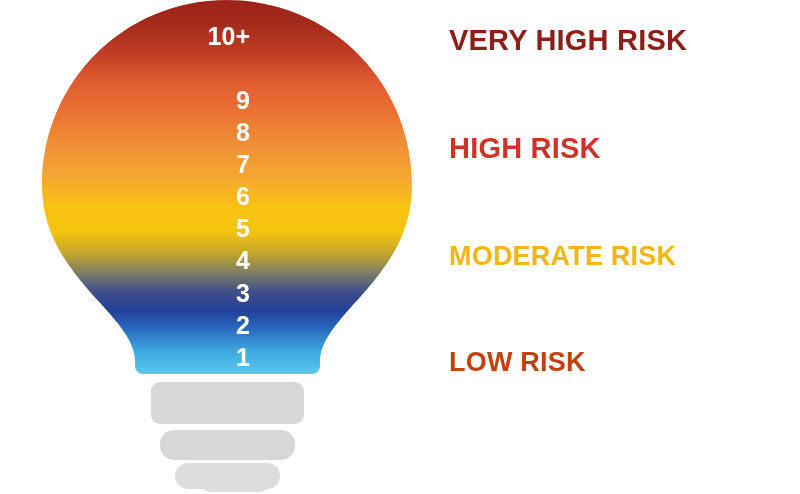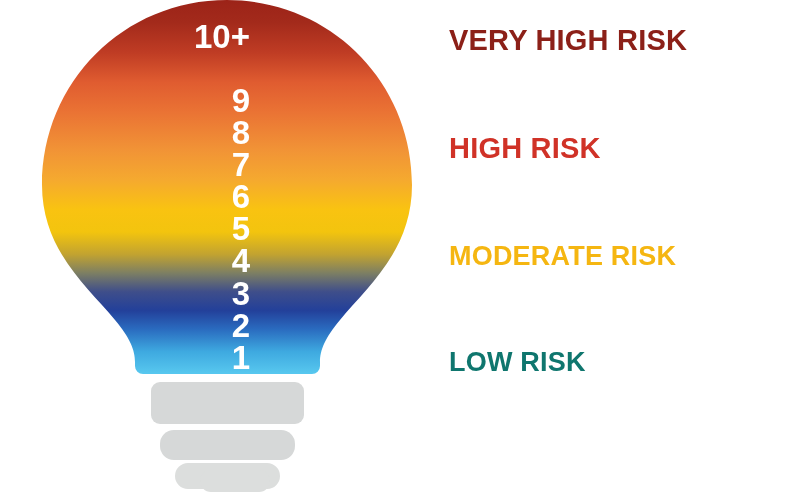--- a/index.html
+++ b/index.html
@@ -41,21 +41,21 @@
     height: 380px;
   }
   .scale-number {
     position: absolute;
     right: 0;
     width: 110px;
     text-align: right;
     color: #ffffff;
     font-family: "Liberation Sans", sans-serif;
     font-weight: 700;
-    font-size: 33px;
+    font-size: 25px;
     line-height: 25px;
     letter-spacing: 0px;
     white-space: nowrap;
   }
 
   
   #risk-labels {
     position: absolute;
     left: 449px;
     top: 0;
@@ -140,16 +140,16 @@
     <div class="scale-number" style="top:248px">4</div>
     <div class="scale-number" style="top:281px">3</div>
     <div class="scale-number" style="top:313px">2</div>
     <div class="scale-number" style="top:345px">1</div>
   </div>
 
   <div id="risk-labels">
     <div class="risk-label size-lg" style="top:26px;  color:#8c2018">VERY HIGH RISK</div>
     <div class="risk-label size-md" style="top:243px; color:#f5b611">MODERATE RISK</div>
     <div class="risk-label size-lg" style="top:134px; color:#d03227">HIGH RISK</div>
-    <div class="risk-label size-md" style="top:349px; color:#0f766e">LOW RISK</div>
+    <div class="risk-label size-md" style="top:349px; color:#c2410c">LOW RISK</div>
   </div>
 
 </div>
 
 </body></html>

